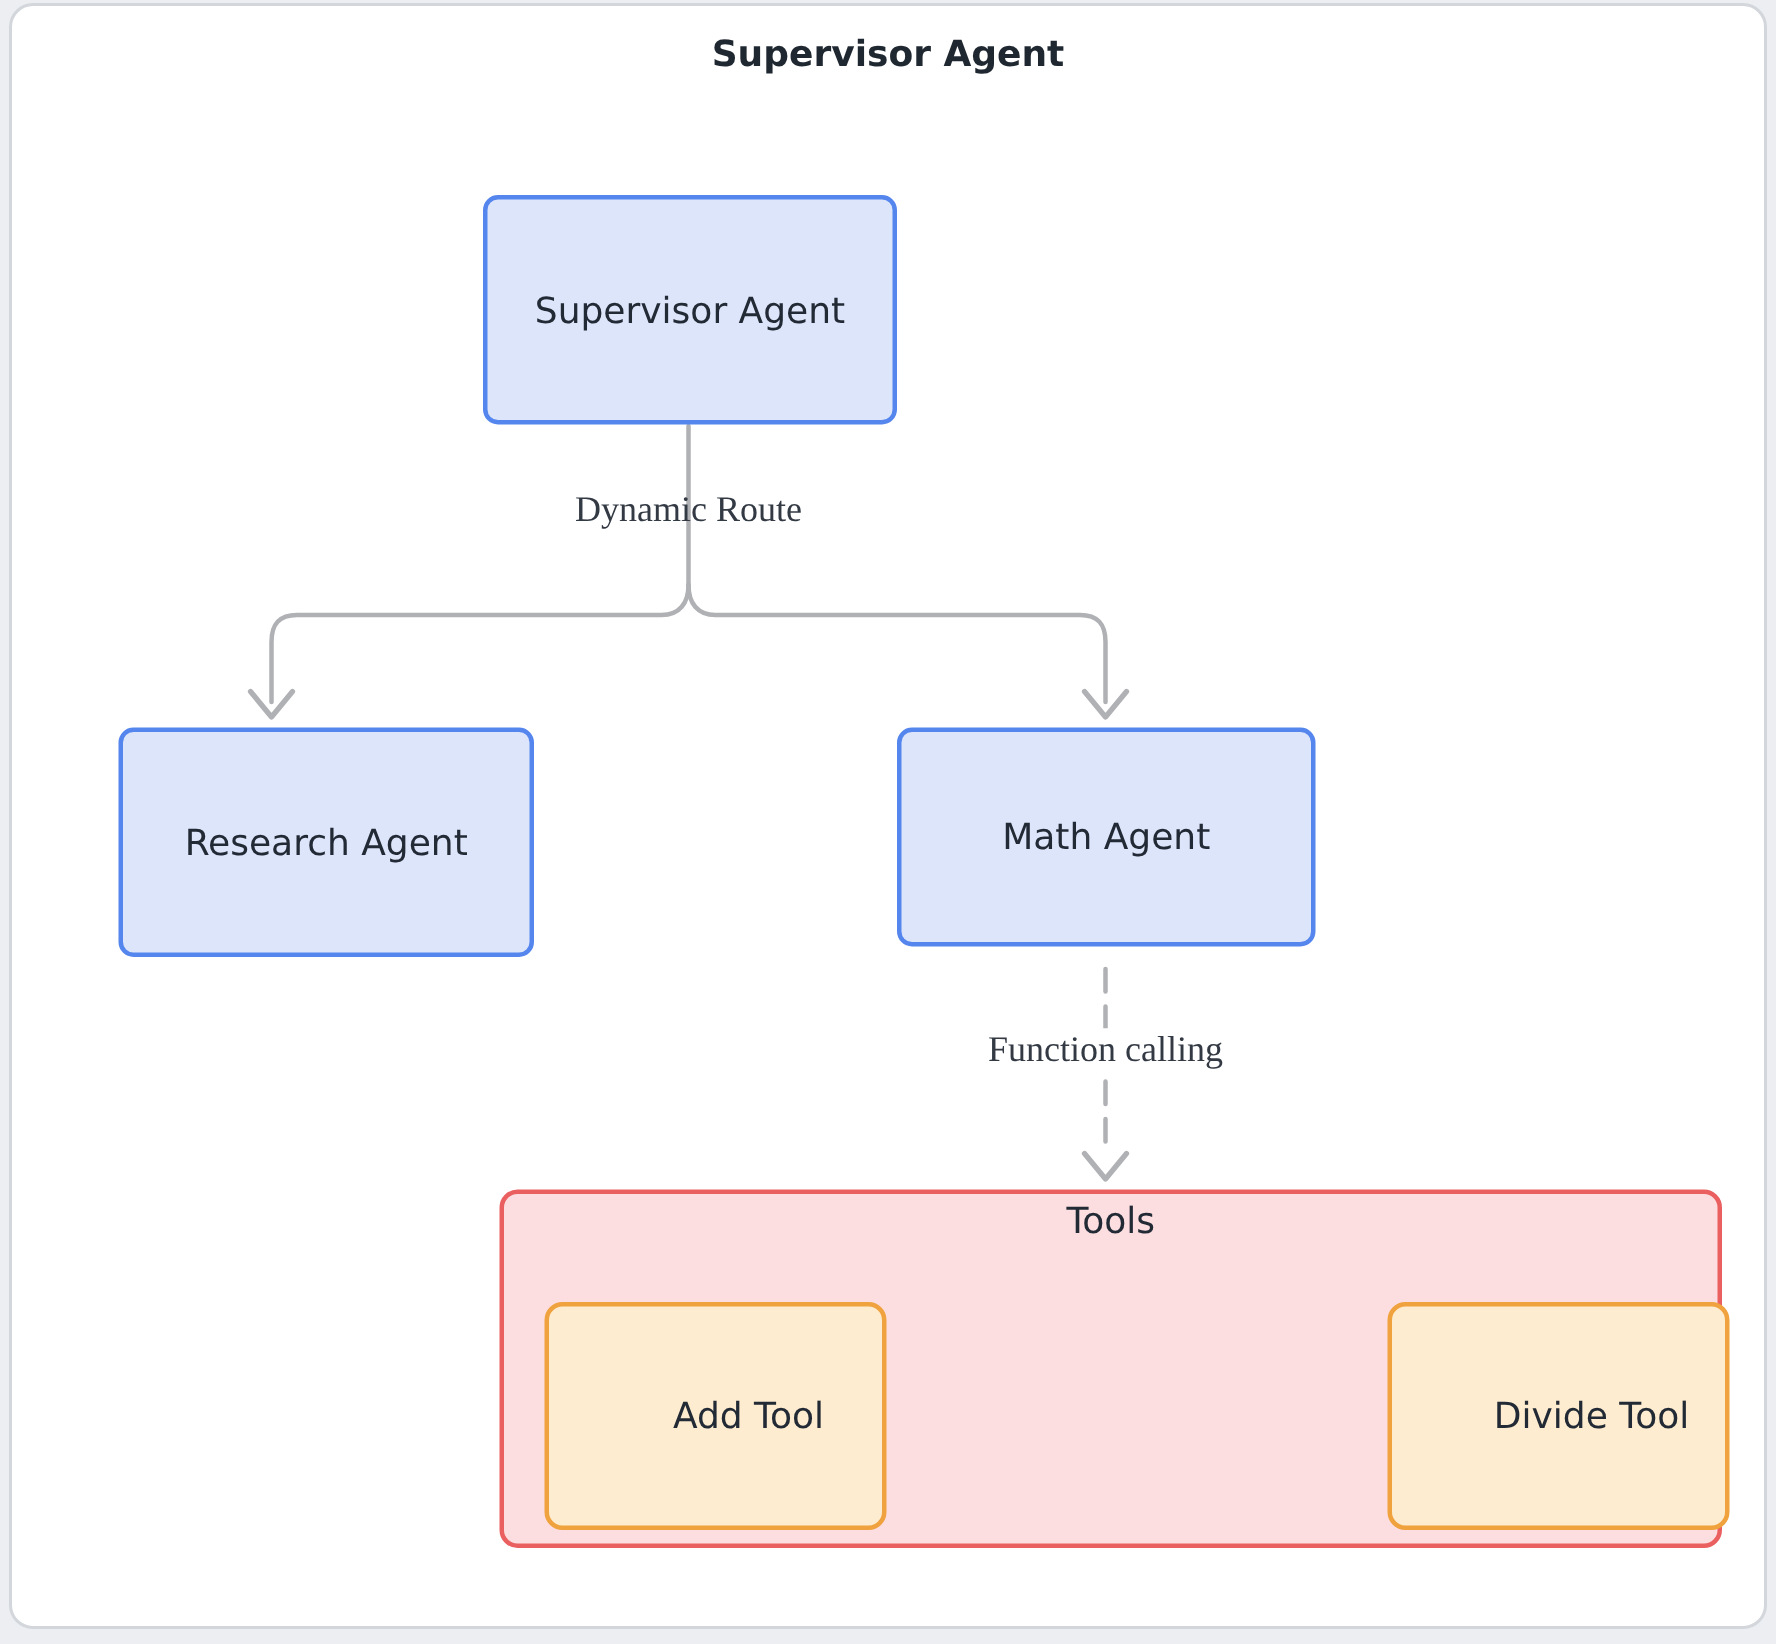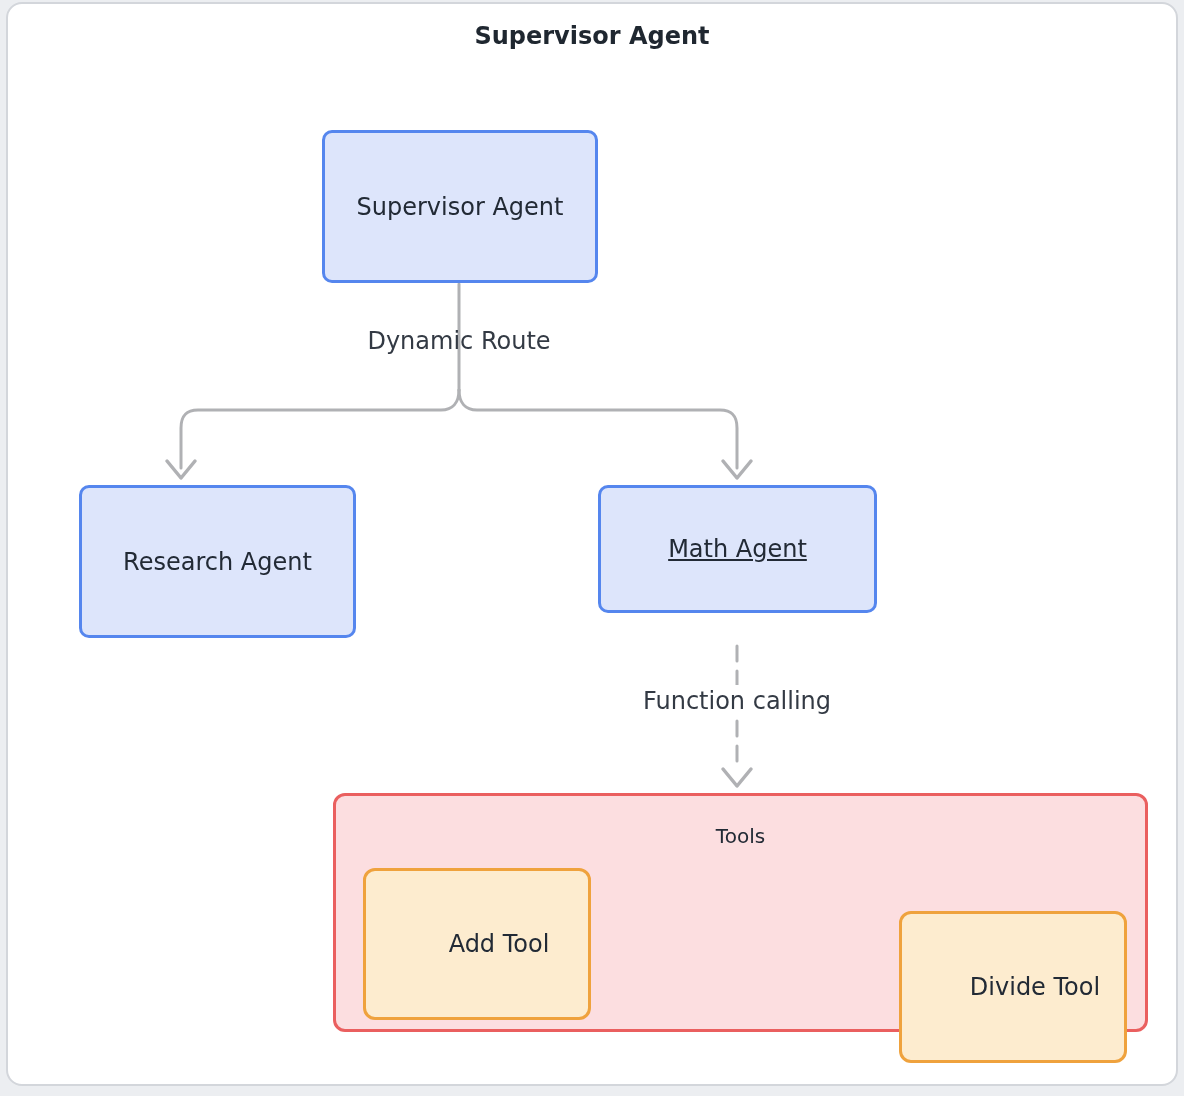--- a/index.html
+++ b/index.html
@@ -70,65 +70,66 @@
     background:var(--agent-fill);
     border:3px solid var(--agent-border);
     border-radius:10px;
     font-size:24px;
     color:var(--node-text);
     z-index:2;
     text-align:center;
   }
   .node-supervisor{left:322px; top:130px; width:276px; height:153px;}
   .node-research{left:43px; top:485px; width:277px; height:153px;margin-left:36px;}
-  .node-math{left:598px; top:485px; width:279px; height:128px;text-decoration:underline;}
+  .node-math{left:598px; top:485px; width:279px; height:146px;}
   .edge-label{
     position:absolute;
     transform:translate(-50%,-50%);
     font-size:24px;
     color:var(--label-text);
     z-index:3;
     white-space:nowrap;
+    font-family:Liberation Serif, serif;
   }
   .edge-label-dynamic{left:459px; top:341px; background:transparent;}
   .edge-label-function{left:737px; top:701px; background:var(--canvas-bg); padding:2px 12px;}
   .tools-group{
     position:absolute;
     left:333px; top:793px;
     width:815px; height:239px;
     background:var(--tools-fill);
     border:3px solid var(--tools-border);
     border-radius:12px;
     z-index:2;
   }
   .tools-title{
     position:absolute;
-    left:0; right:0; top:28px;
+    left:0; right:0; top:4px;
     text-align:center;
-    font-size:20px;
+    font-size:24px;
     color:var(--node-text);
   }
   .tool-node{
     position:absolute;
     top:72px;
     width:228px; height:152px;
     display:flex;
     align-items:center;
     justify-content:center;
     background:var(--tool-fill);
     border:3px solid var(--tool-border);
     border-radius:12px;
     font-size:24px;
     color:var(--node-text);
     text-align:center;
     padding-left:44px;
   }
   .tool-node.tool-0{left:27px;}
   .tool-node.tool-1{left:294px;}
-  .tool-node.tool-2{left:563px;margin-top:43px;}
+  .tool-node.tool-2{left:589px;}
 </style>
 </head>
 <body>
 
 <div class="canvas">
   <div class="diagram-title">Supervisor Agent</div>
 </div>
 
 <svg class="connector-layer" viewBox="0 0 1184 1096" xmlns="http://www.w3.org/2000/svg">
   <path class="connector" d="M 459 284 L 459 390"></path>

